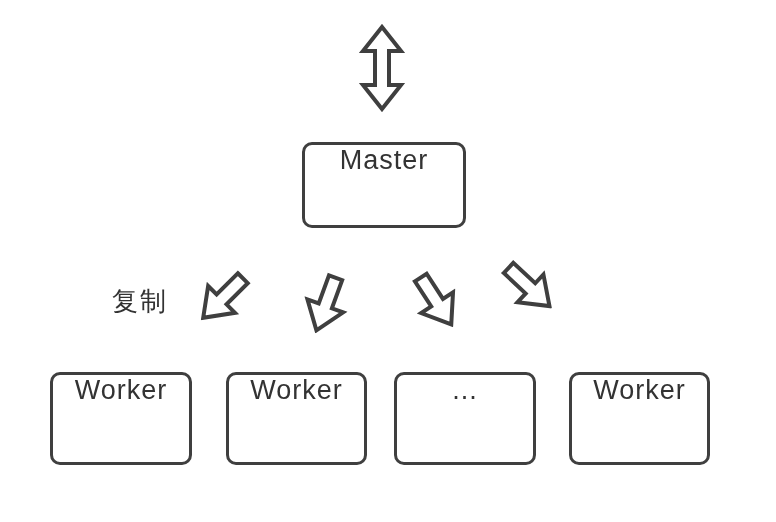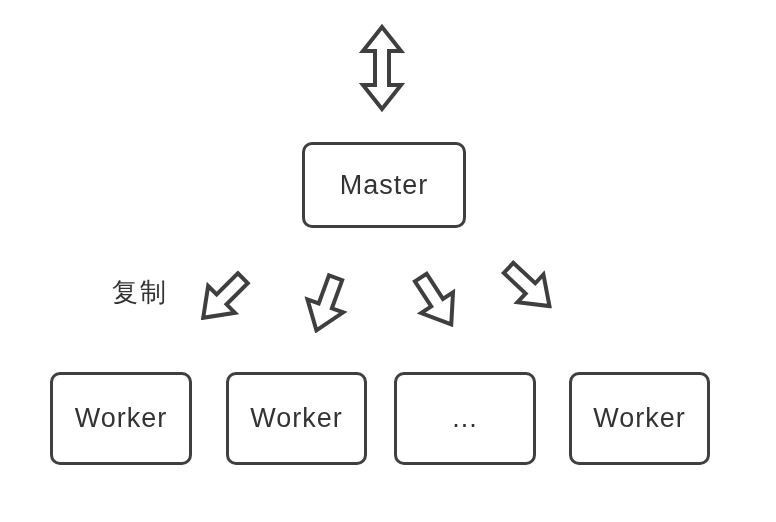--- a/index.html
+++ b/index.html
@@ -14,21 +14,20 @@
     overflow: hidden;
   }
 
   .node {
     position: absolute;
     box-sizing: border-box;
     border: 3px solid var(--stroke, #3f3f3f);
     border-radius: 10px;
     background: #ffffff;
     display: flex;
-    align-items: center;
     justify-content: center;
     font-size: 27px;
     letter-spacing: 1px;
     color: var(--text, #333333);
   }
 
   .arrow { position: absolute; }
 
   .zh-label {
     position: absolute;
@@ -44,21 +43,21 @@
 <div class="canvas">
 
   <svg class="arrow" style="left:356px; top:24px;" width="52" height="88" viewBox="0 0 52 88">
     <path d="M26 3 L45 27 H33 V61 H45 L26 85 L7 61 H19 V27 H7 Z" fill="#ffffff" stroke="currentColor" stroke-width="4" stroke-linejoin="miter"></path>
   </svg>
 
   <div class="node" style="left:302px; top:142px; width:164px; height:86px;">
     <span>Master</span>
   </div>
 
-  <div class="zh-label" style="left:112px; top:277px;">复制</div>
+  <div class="zh-label" style="left:112px; top:286px;">复制</div>
 
   <svg class="arrow" style="left:200px; top:267px; transform:rotate(45deg);" width="46" height="62" viewBox="0 0 46 62">
     <path d="M16 3 H30 V33 H42 L23 59 L4 33 H16 Z" fill="#ffffff" stroke="currentColor" stroke-width="4" stroke-linejoin="miter"></path>
   </svg>
 
   <svg class="arrow" style="left:303px; top:273px; transform:rotate(20deg);" width="46" height="62" viewBox="0 0 46 62">
     <path d="M16 3 H30 V33 H42 L23 59 L4 33 H16 Z" fill="#ffffff" stroke="currentColor" stroke-width="4" stroke-linejoin="miter"></path>
   </svg>
 
   <svg class="arrow" style="left:413px; top:270px; transform:rotate(-33deg);" width="46" height="62" viewBox="0 0 46 62">

